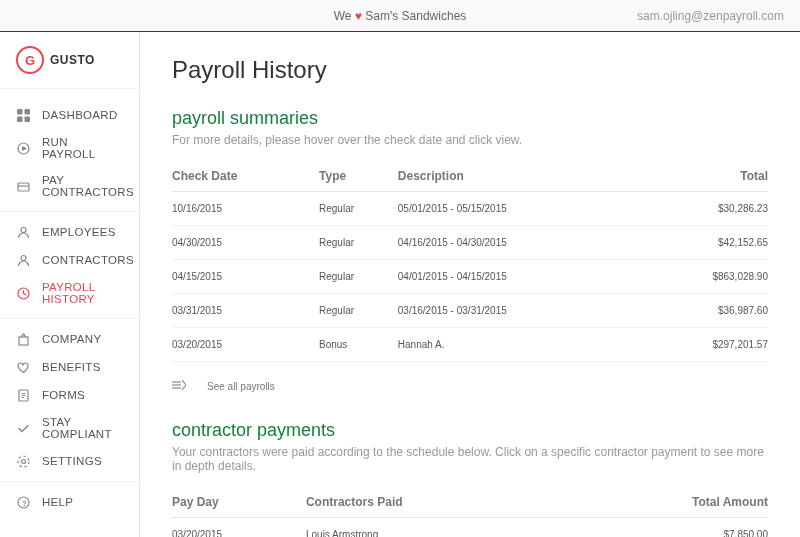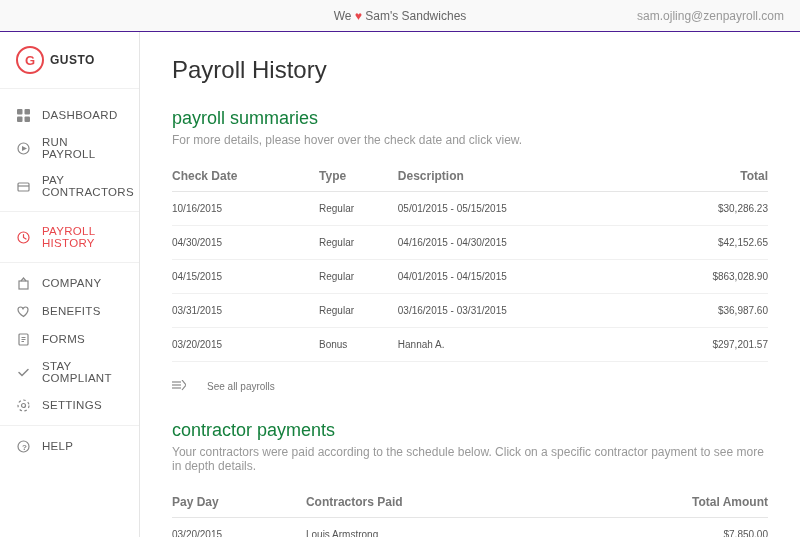--- a/index.html
+++ b/index.html
@@ -226,21 +226,39 @@
           <svg width="13" height="13" viewBox="0 0 13 13">
             <rect x="1" y="3" width="11" height="8" rx="1" stroke="#888" stroke-width="1.2" fill="none"></rect>
             <line x1="1" y1="6" x2="12" y2="6" stroke="#888" stroke-width="1.2"></line>
           </svg>
         </span>
         <span>Pay Contractors</span>
       </div>
 
       <div class="sidebar-divider"></div>
 
-
+      <div class="sidebar-item">
+        <span class="icon">
+          <svg width="13" height="13" viewBox="0 0 13 13">
+            <circle cx="6.5" cy="4" r="2.5" stroke="#888" stroke-width="1.2" fill="none"></circle>
+            <path d="M1.5 12c0-2.76 2.24-5 5-5s5 2.24 5 5" stroke="#888" stroke-width="1.2" fill="none"></path>
+          </svg>
+        </span>
+        <span>Employees</span>
+      </div>
+
+      <div class="sidebar-item">
+        <span class="icon">
+          <svg width="13" height="13" viewBox="0 0 13 13">
+            <circle cx="6.5" cy="4" r="2.5" stroke="#888" stroke-width="1.2" fill="none"></circle>
+            <path d="M1.5 12c0-2.76 2.24-5 5-5s5 2.24 5 5" stroke="#888" stroke-width="1.2" fill="none"></path>
+          </svg>
+        </span>
+        <span>Contractors</span>
+      </div>
 
       <div class="sidebar-item active">
         <span class="icon">
           <svg width="13" height="13" viewBox="0 0 13 13">
             <circle cx="6.5" cy="6.5" r="5.5" stroke="#e8474c" stroke-width="1.2" fill="none"></circle>
             <polyline points="6.5,3.5 6.5,6.5 9,8" stroke="#e8474c" stroke-width="1.2" fill="none" stroke-linecap="round"></polyline>
           </svg>
         </span>
         <span>Payroll History</span>
       </div>

